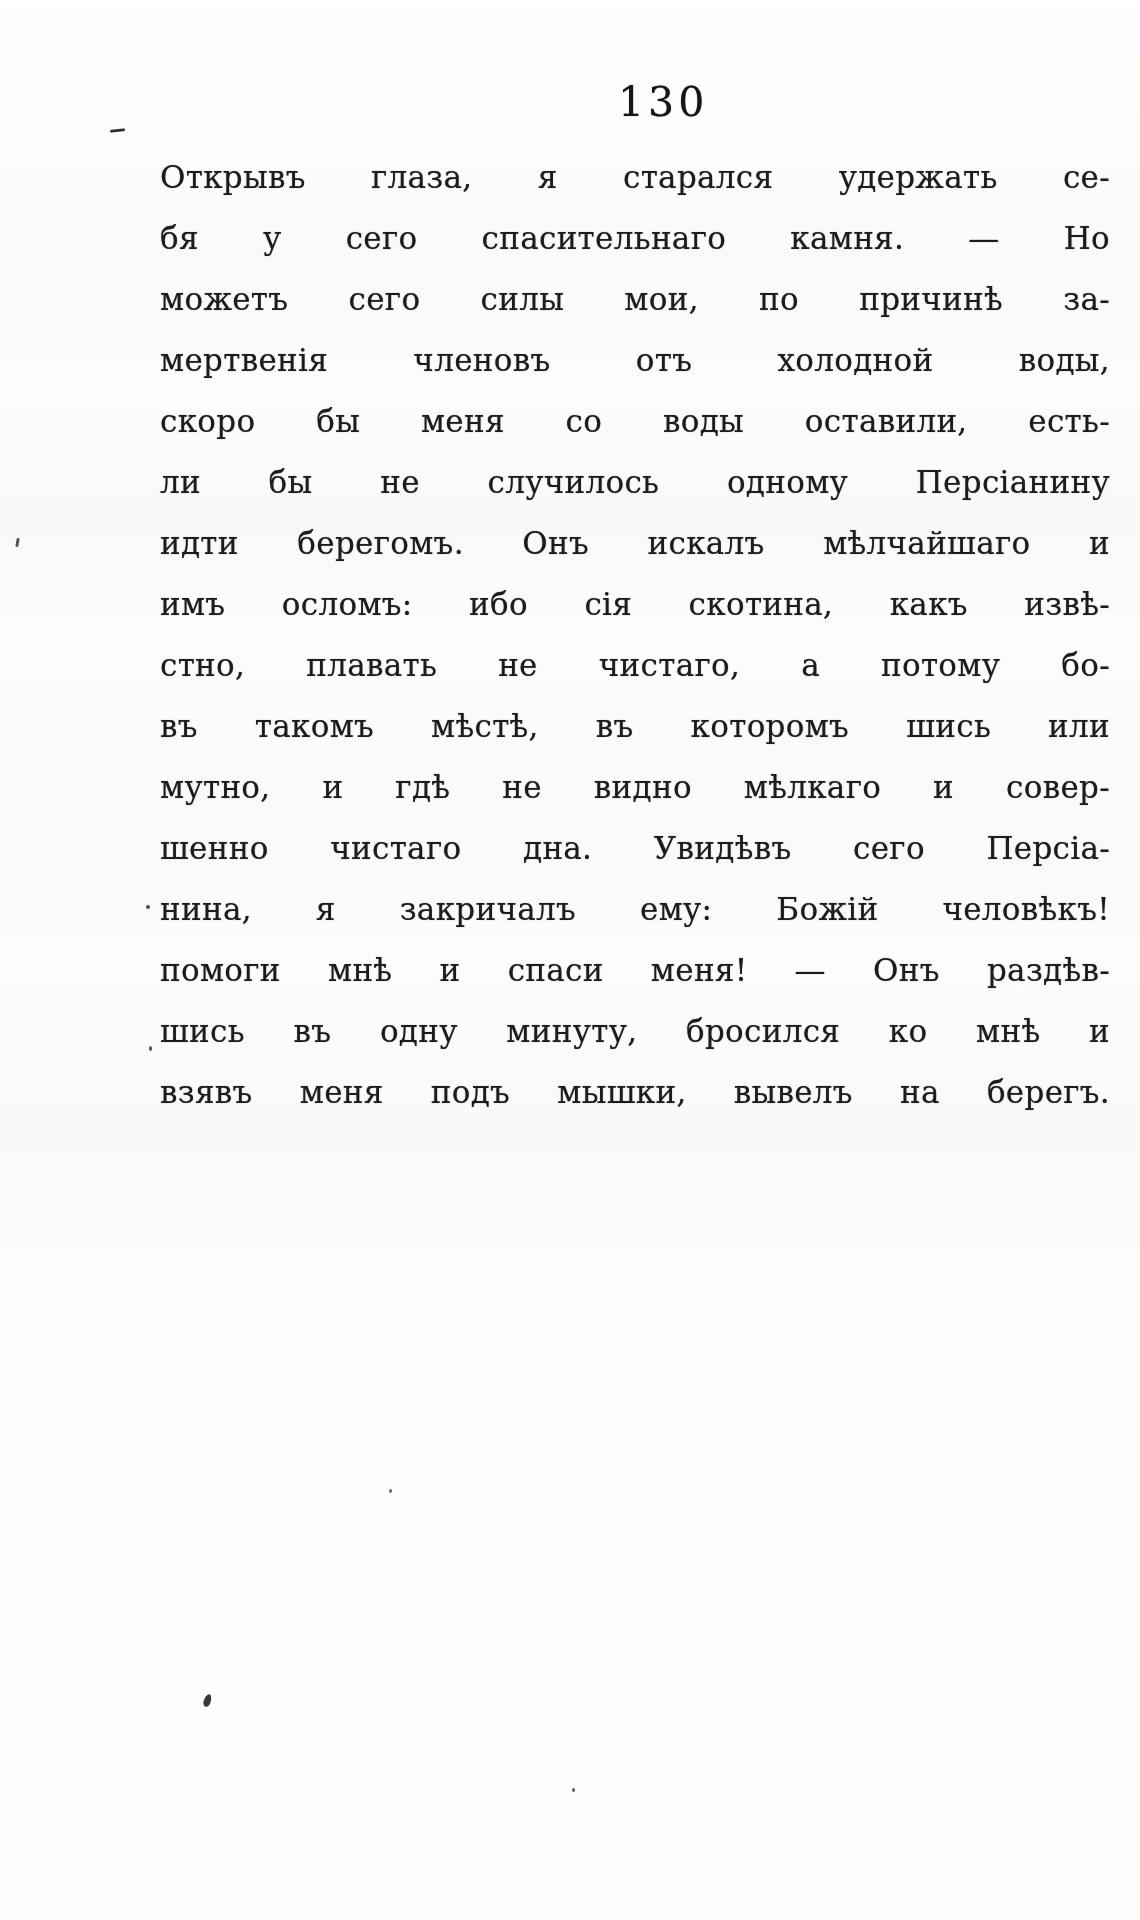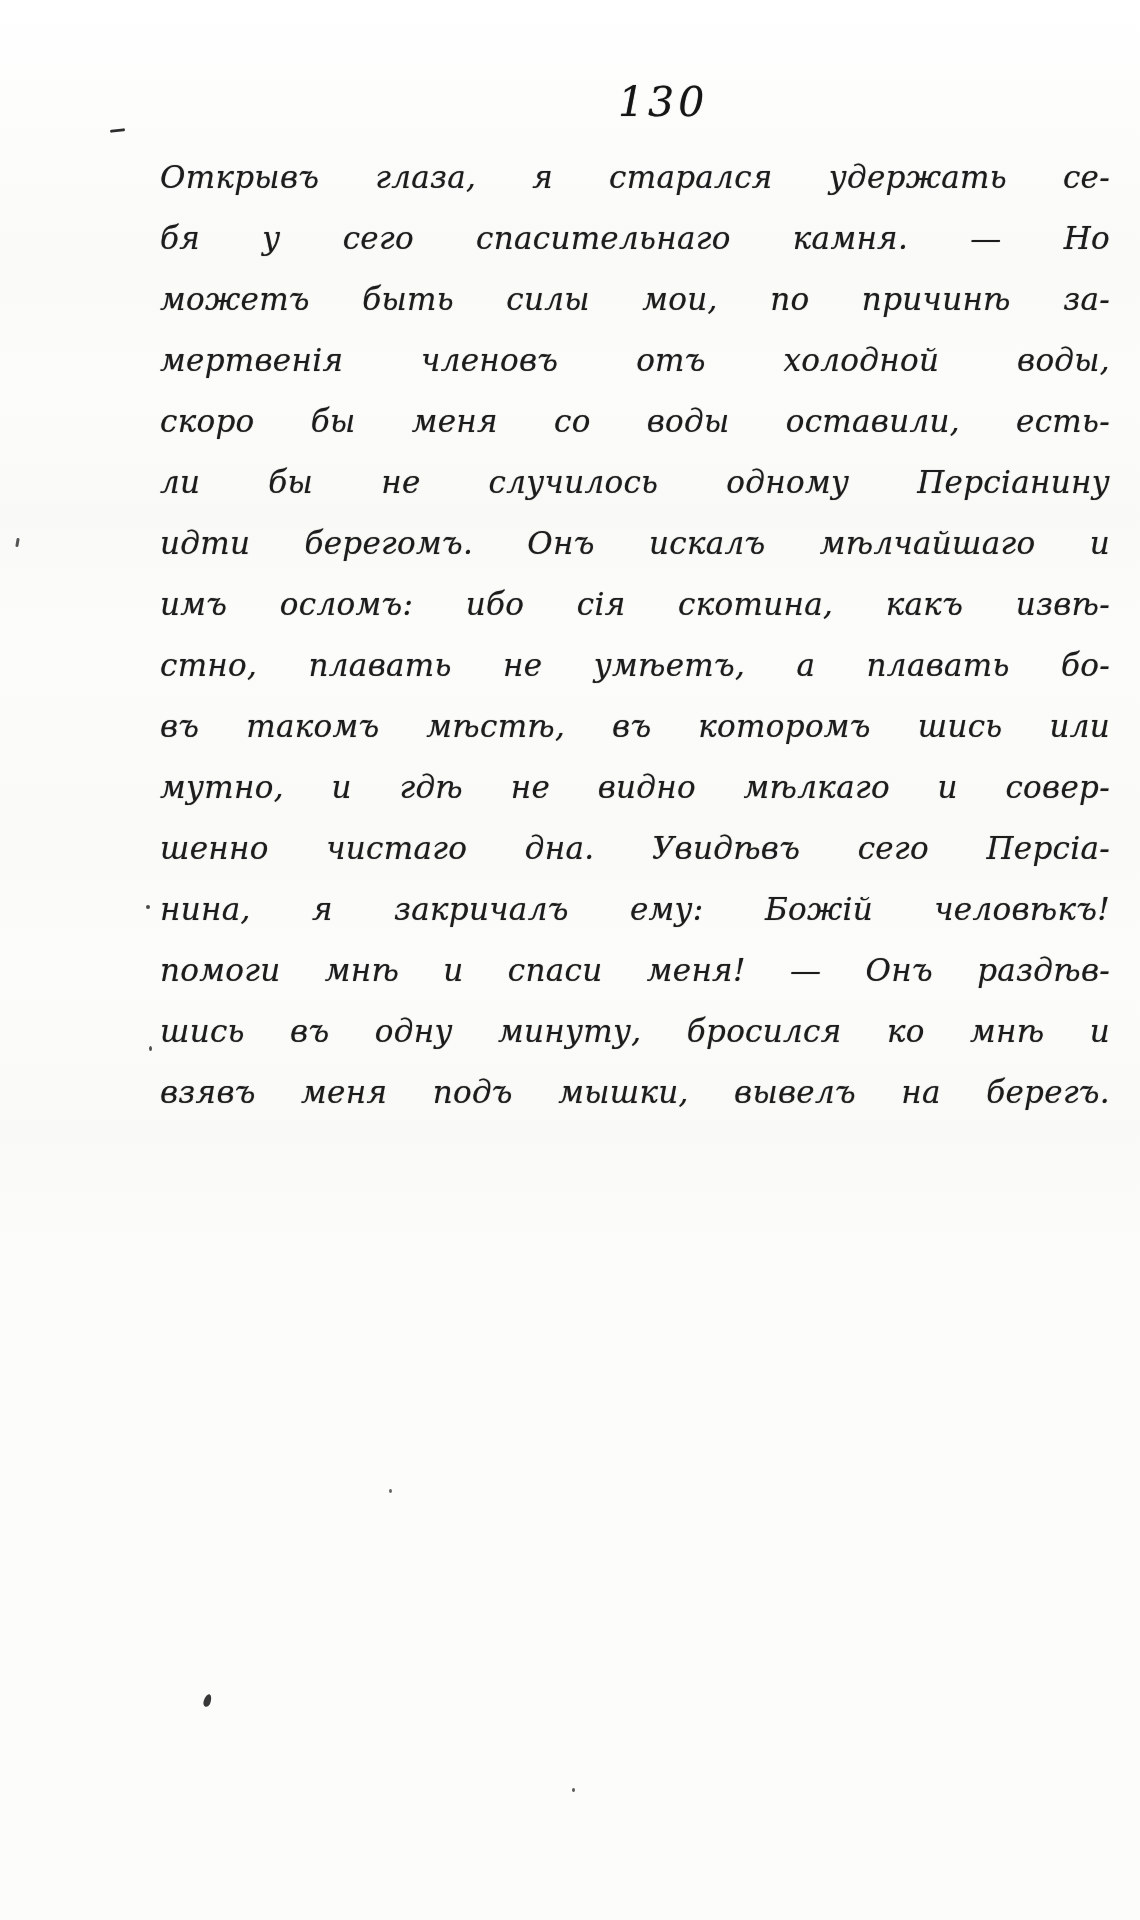--- a/index.html
+++ b/index.html
@@ -22,21 +22,20 @@
         rgba(242,242,238,0.30) 27%,
         rgba(255,255,255,0) 33%,
         rgba(243,243,240,0.28) 44%,
         rgba(255,255,255,0) 50%,
         rgba(242,242,238,0.30) 59%,
         rgba(255,255,255,0) 66%,
         rgba(255,255,255,0) 100%),
       #fcfcfa;
     font-family: "DejaVu Serif", "Liberation Serif", serif;
     color: #1c1c1c;
-    font-style: italic;
   }
   .page-number {
     position: absolute;
     left: 618px;
     top: 78px;
     font-size: 41px;
     letter-spacing: 4px;
     color: #151515;
     text-shadow: 0 0 1px rgba(20,20,20,0.6);
   }
@@ -71,27 +70,27 @@
 </head>
 <body>
 
 <div class="page">
 
   <div class="page-number">130</div>
 
   <div class="text-block">
     <div class="text-line">Открывъ глаза, я старался удержать се-</div>
     <div class="text-line">бя у сего спасительнаго камня. — Но</div>
-    <div class="text-line">можетъ быть силы мои, по причинѣ за-</div>
+    <div class="text-line">можетъ сего силы мои, по причинѣ за-</div>
     <div class="text-line">мертвенія членовъ отъ холодной воды,</div>
     <div class="text-line">скоро бы меня со воды оставили, есть-</div>
     <div class="text-line">ли бы не случилось одному Персіанину</div>
     <div class="text-line">идти берегомъ. Онъ искалъ мѣлчайшаго и</div>
     <div class="text-line">имъ осломъ: ибо сія скотина, какъ извѣ-</div>
-    <div class="text-line">стно, плавать не умѣетъ, а плавать бо-</div>
+    <div class="text-line">стно, плавать не чистаго, а потому бо-</div>
     <div class="text-line">въ такомъ мѣстѣ, въ которомъ шись или</div>
     <div class="text-line">мутно, и гдѣ не видно мѣлкаго и совер-</div>
     <div class="text-line">шенно чистаго дна. Увидѣвъ сего Персіа-</div>
     <div class="text-line">нина, я закричалъ ему: Божій человѣкъ!</div>
     <div class="text-line">помоги мнѣ и спаси меня! — Онъ раздѣв-</div>
     <div class="text-line">шись въ одну минуту, бросился ко мнѣ и</div>
     <div class="text-line">взявъ меня подъ мышки, вывелъ на берегъ.</div>
 
   </div>
 

